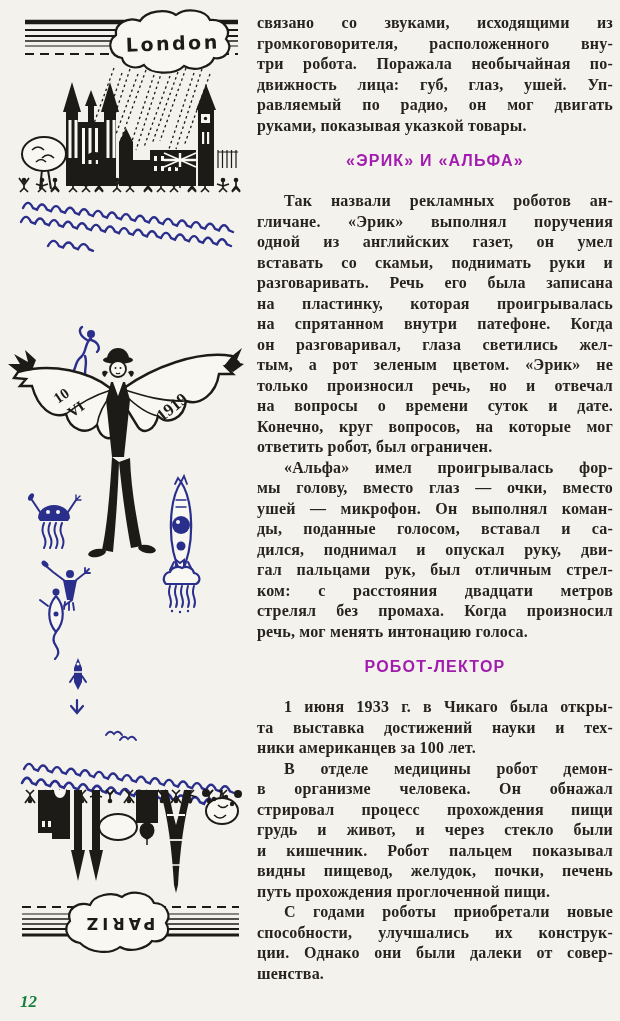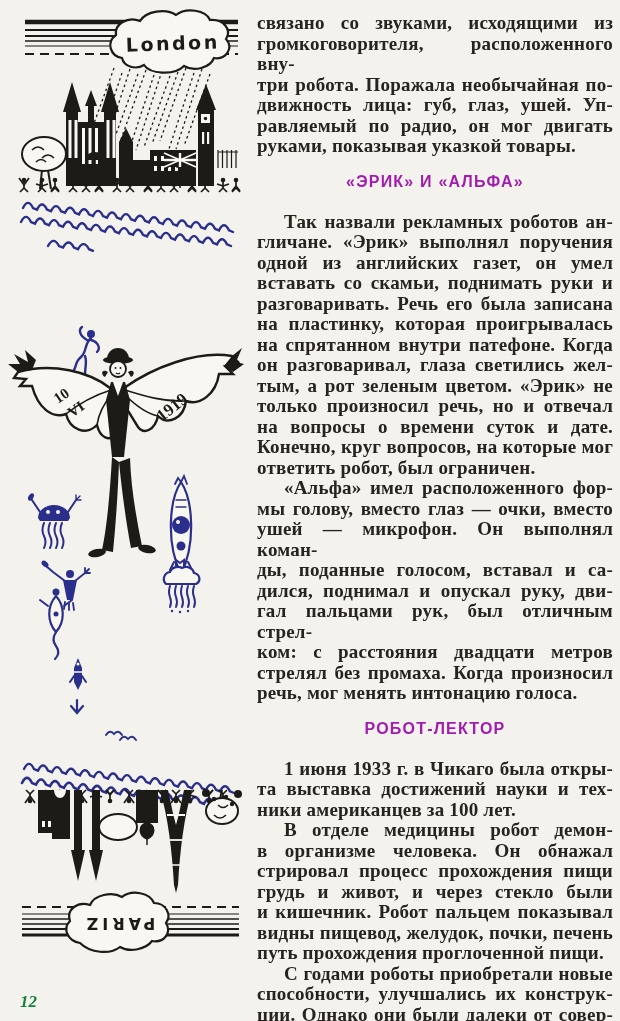--- a/index.html
+++ b/index.html
@@ -4,21 +4,21 @@
 <style>
   html,body { margin:0; padding:0; }
   .page {
     position:relative; width:620px; height:1021px;
     background:#f4f2ec; overflow:hidden;
     font-family:"Liberation Serif", serif;
   }
   svg.ill { position:absolute; overflow:visible; }
   .col { position:absolute; left:257px; top:4px; width:356px; color:#272420; padding-top:9px; }
   .tline {
-    font-size:19px; line-height:20.5px; font-weight:bold;
+    font-size:16px; line-height:20.5px; font-weight:bold;
     text-align:justify; text-align-last:justify; letter-spacing:0.2px;
     white-space:normal;
   }
   .tline.last { text-align-last:left; }
   .tline.ind  { padding-left:27px; }
   .heading {
     font-family:"Liberation Sans", sans-serif; font-weight:bold;
     font-size:16px; letter-spacing:1.2px; text-align:center;
     margin:16px 0 21px; color:#a21caf;
   }
@@ -387,21 +387,21 @@
         <div class="tline">на пластинку, которая проигрывалась</div>
         <div class="tline">на спрятанном внутри патефоне. Когда</div>
         <div class="tline">он разговаривал, глаза светились жел-</div>
         <div class="tline">тым, а рот зеленым цветом. «Эрик» не</div>
         <div class="tline">только произносил речь, но и отвечал</div>
         <div class="tline">на вопросы о времени суток и дате.</div>
         <div class="tline">Конечно, круг вопросов, на которые мог</div>
         <div class="tline last">ответить робот, был ограничен.</div>
       </div>
       <div>
-        <div class="tline ind">«Альфа» имел расположенного фор-</div>
+        <div class="tline ind">«Альфа» имел проигрывалась фор-</div>
         <div class="tline">мы голову, вместо глаз — очки, вместо</div>
         <div class="tline">ушей — микрофон. Он выполнял коман-</div>
         <div class="tline">ды, поданные голосом, вставал и са-</div>
         <div class="tline">дился, поднимал и опускал руку, дви-</div>
         <div class="tline">гал пальцами рук, был отличным стрел-</div>
         <div class="tline">ком: с расстояния двадцати метров</div>
         <div class="tline">стрелял без промаха. Когда произносил</div>
         <div class="tline last">речь, мог менять интонацию голоса.</div>
       </div>
       <div class="heading">РОБОТ-ЛЕКТОР</div>

